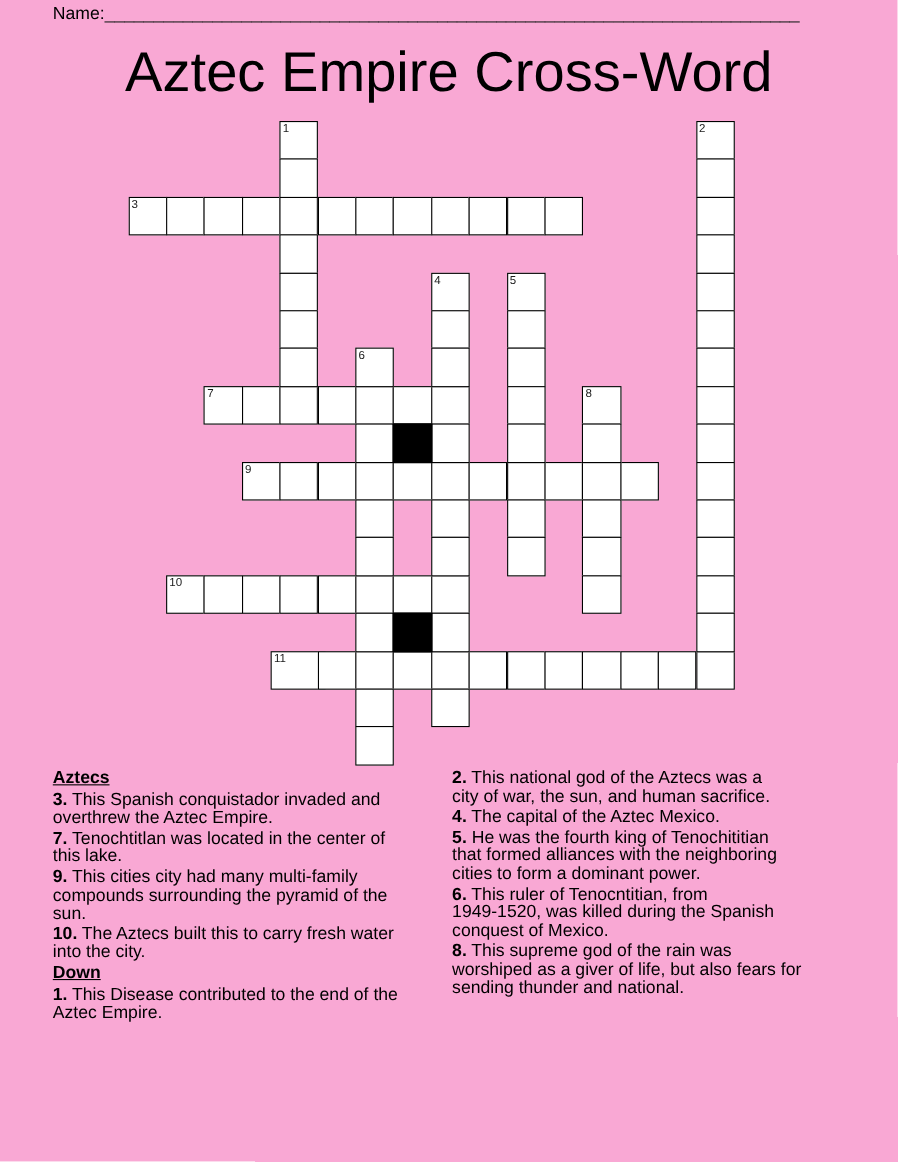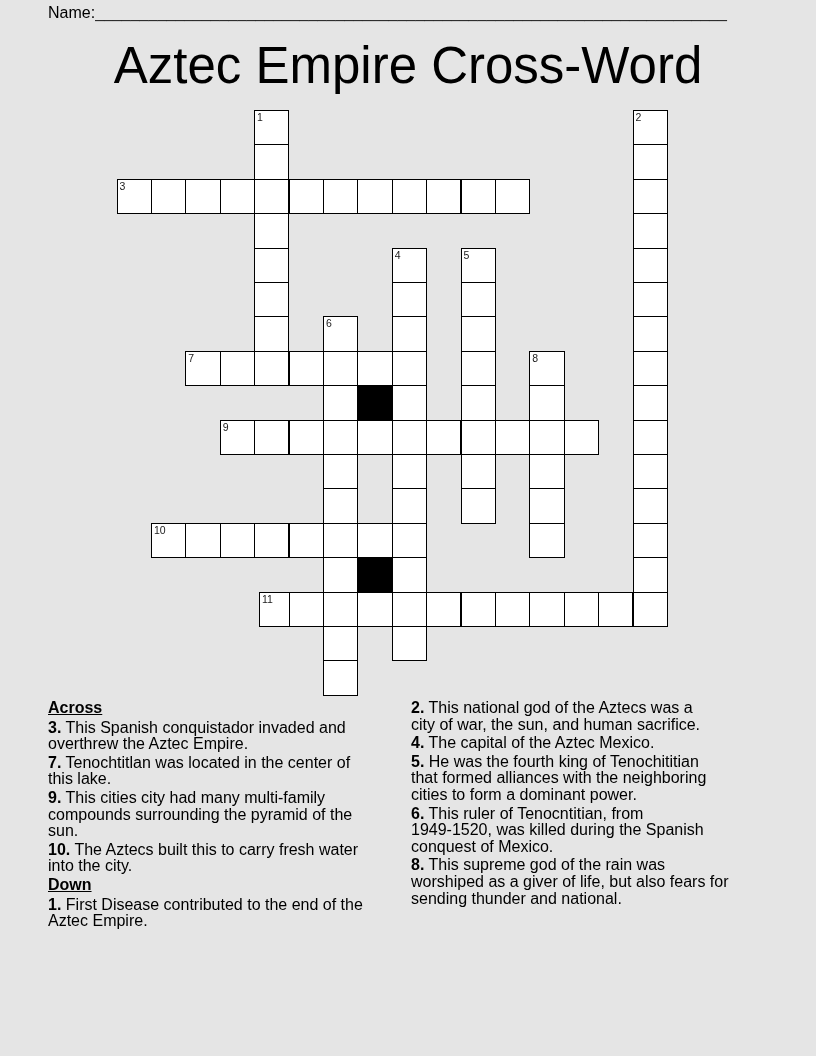--- a/index.html
+++ b/index.html
@@ -1,17 +1,17 @@
 <!DOCTYPE html>
 <html><head>
 <meta charset="utf-8">
 <style>
   html,body { margin:0; padding:0; background:#fff; }
   #page {
-    position:relative; width:816px; height:1056px; background:#e5e5e5;
+    position:relative; width:816px; height:1056px; background:#f9a8d4;
     font-family:"Liberation Sans", sans-serif; color:#000; overflow:hidden;
   }
   
   .name-row { position:absolute; left:48px; top:3px; font-size:16px; line-height:20px; white-space:nowrap; }
   .name-row .blank { letter-spacing:0; color:#222; }
   
   .title {
     position:absolute; left:0; right:0; top:40px; text-align:center;
     font-size:51px; line-height:51px; font-weight:400; color:#000;
   }
@@ -82,21 +82,21 @@
       <div class="cell" style="left: 150.9px; top: 522.8px; width: 35.4px; height: 35.4px; padding-left: 12px;">
         <span class="num">10</span>
       </div>
       <div class="cell" style="left: 185.3px; top: 522.8px; width: 35.4px; height: 35.4px;"></div>
       <div class="cell" style="left: 219.7px; top: 522.8px; width: 35.4px; height: 35.4px;"></div>
       <div class="cell" style="left: 254.1px; top: 522.8px; width: 35.4px; height: 35.4px;"></div>
       <div class="cell" style="left: 288.5px; top: 522.8px; width: 35.4px; height: 35.4px;"></div>
       <div class="cell" style="left: 322.9px; top: 522.8px; width: 35.4px; height: 35.4px;"></div>
       <div class="cell" style="left: 357.3px; top: 522.8px; width: 35.4px; height: 35.4px;"></div>
       <div class="cell" style="left: 391.7px; top: 522.8px; width: 35.4px; height: 35.4px;"></div>
-      <div class="cell" style="left: 259px; top: 591.6px; width: 42px; height: 35.4px; padding-left: 48px;">
+      <div class="cell" style="left: 246px; top: 591.6px; width: 42px; height: 35.4px; padding-left: 48px;">
         <span class="num">11</span>
       </div>
       <div class="cell" style="left: 288.5px; top: 591.6px; width: 35.4px; height: 35.4px;"></div>
       <div class="cell" style="left: 322.9px; top: 591.6px; width: 35.4px; height: 35.4px;"></div>
       <div class="cell" style="left: 357.3px; top: 591.6px; width: 35.4px; height: 35.4px;"></div>
       <div class="cell" style="left: 391.7px; top: 591.6px; width: 35.4px; height: 35.4px;"></div>
       <div class="cell" style="left: 426.1px; top: 591.6px; width: 35.4px; height: 35.4px;"></div>
       <div class="cell" style="left: 460.5px; top: 591.6px; width: 35.4px; height: 35.4px;"></div>
       <div class="cell" style="left: 494.9px; top: 591.6px; width: 35.4px; height: 35.4px;"></div>
       <div class="cell" style="left: 529.3px; top: 591.6px; width: 35.4px; height: 35.4px;"></div>
@@ -160,32 +160,32 @@
       </div>
       <div class="cell" style="left: 529.3px; top: 385.2px; width: 35.4px; height: 35.4px;"></div>
       <div class="cell" style="left: 529.3px; top: 454px; width: 35.4px; height: 35.4px;"></div>
       <div class="cell" style="left: 529.3px; top: 488.4px; width: 35.4px; height: 35.4px;"></div>
       <div class="cell" style="left: 529.3px; top: 522.8px; width: 35.4px; height: 35.4px;"></div>
       <div class="cell black" style="left: 357.3px; top: 385.2px; width: 35.4px; height: 35.4px;"></div>
       <div class="cell black" style="left: 357.3px; top: 557.2px; width: 35.4px; height: 35.4px;"></div>
     </div>
 
   <div id="clues-left" class="clue-col">
-    <h3 class="clue-head">Across</h3>
+    <h3 class="clue-head">Aztecs</h3>
     <p class="clue"><b class="cnum">3.</b> <span class="txt">This Spanish conquistador invaded and
 overthrew the Aztec Empire.</span></p>
     <p class="clue"><b class="cnum">7.</b> <span class="txt">Tenochtitlan was located in the center of
 this lake.</span></p>
     <p class="clue"><b class="cnum">9.</b> <span class="txt">This cities city had many multi-family
 compounds surrounding the pyramid of the
 sun.</span></p>
     <p class="clue"><b class="cnum">10.</b> <span class="txt">The Aztecs built this to carry fresh water
 into the city.</span></p>
     <h3 class="clue-head">Down</h3>
-    <p class="clue"><b class="cnum">1.</b> <span class="txt">First Disease contributed to the end of the
+    <p class="clue"><b class="cnum">1.</b> <span class="txt">This Disease contributed to the end of the
 Aztec Empire.</span></p>
   </div>
 
   <div id="clues-right" class="clue-col">
     <p class="clue"><b class="cnum">2.</b> <span class="txt">This national god of the Aztecs was a
 city of war, the sun, and human sacrifice.</span></p>
     <p class="clue"><b class="cnum">4.</b> <span class="txt">The capital of the Aztec Mexico.</span></p>
     <p class="clue"><b class="cnum">5.</b> <span class="txt">He was the fourth king of Tenochititian
 that formed alliances with the neighboring
 cities to form a dominant power.</span></p>

